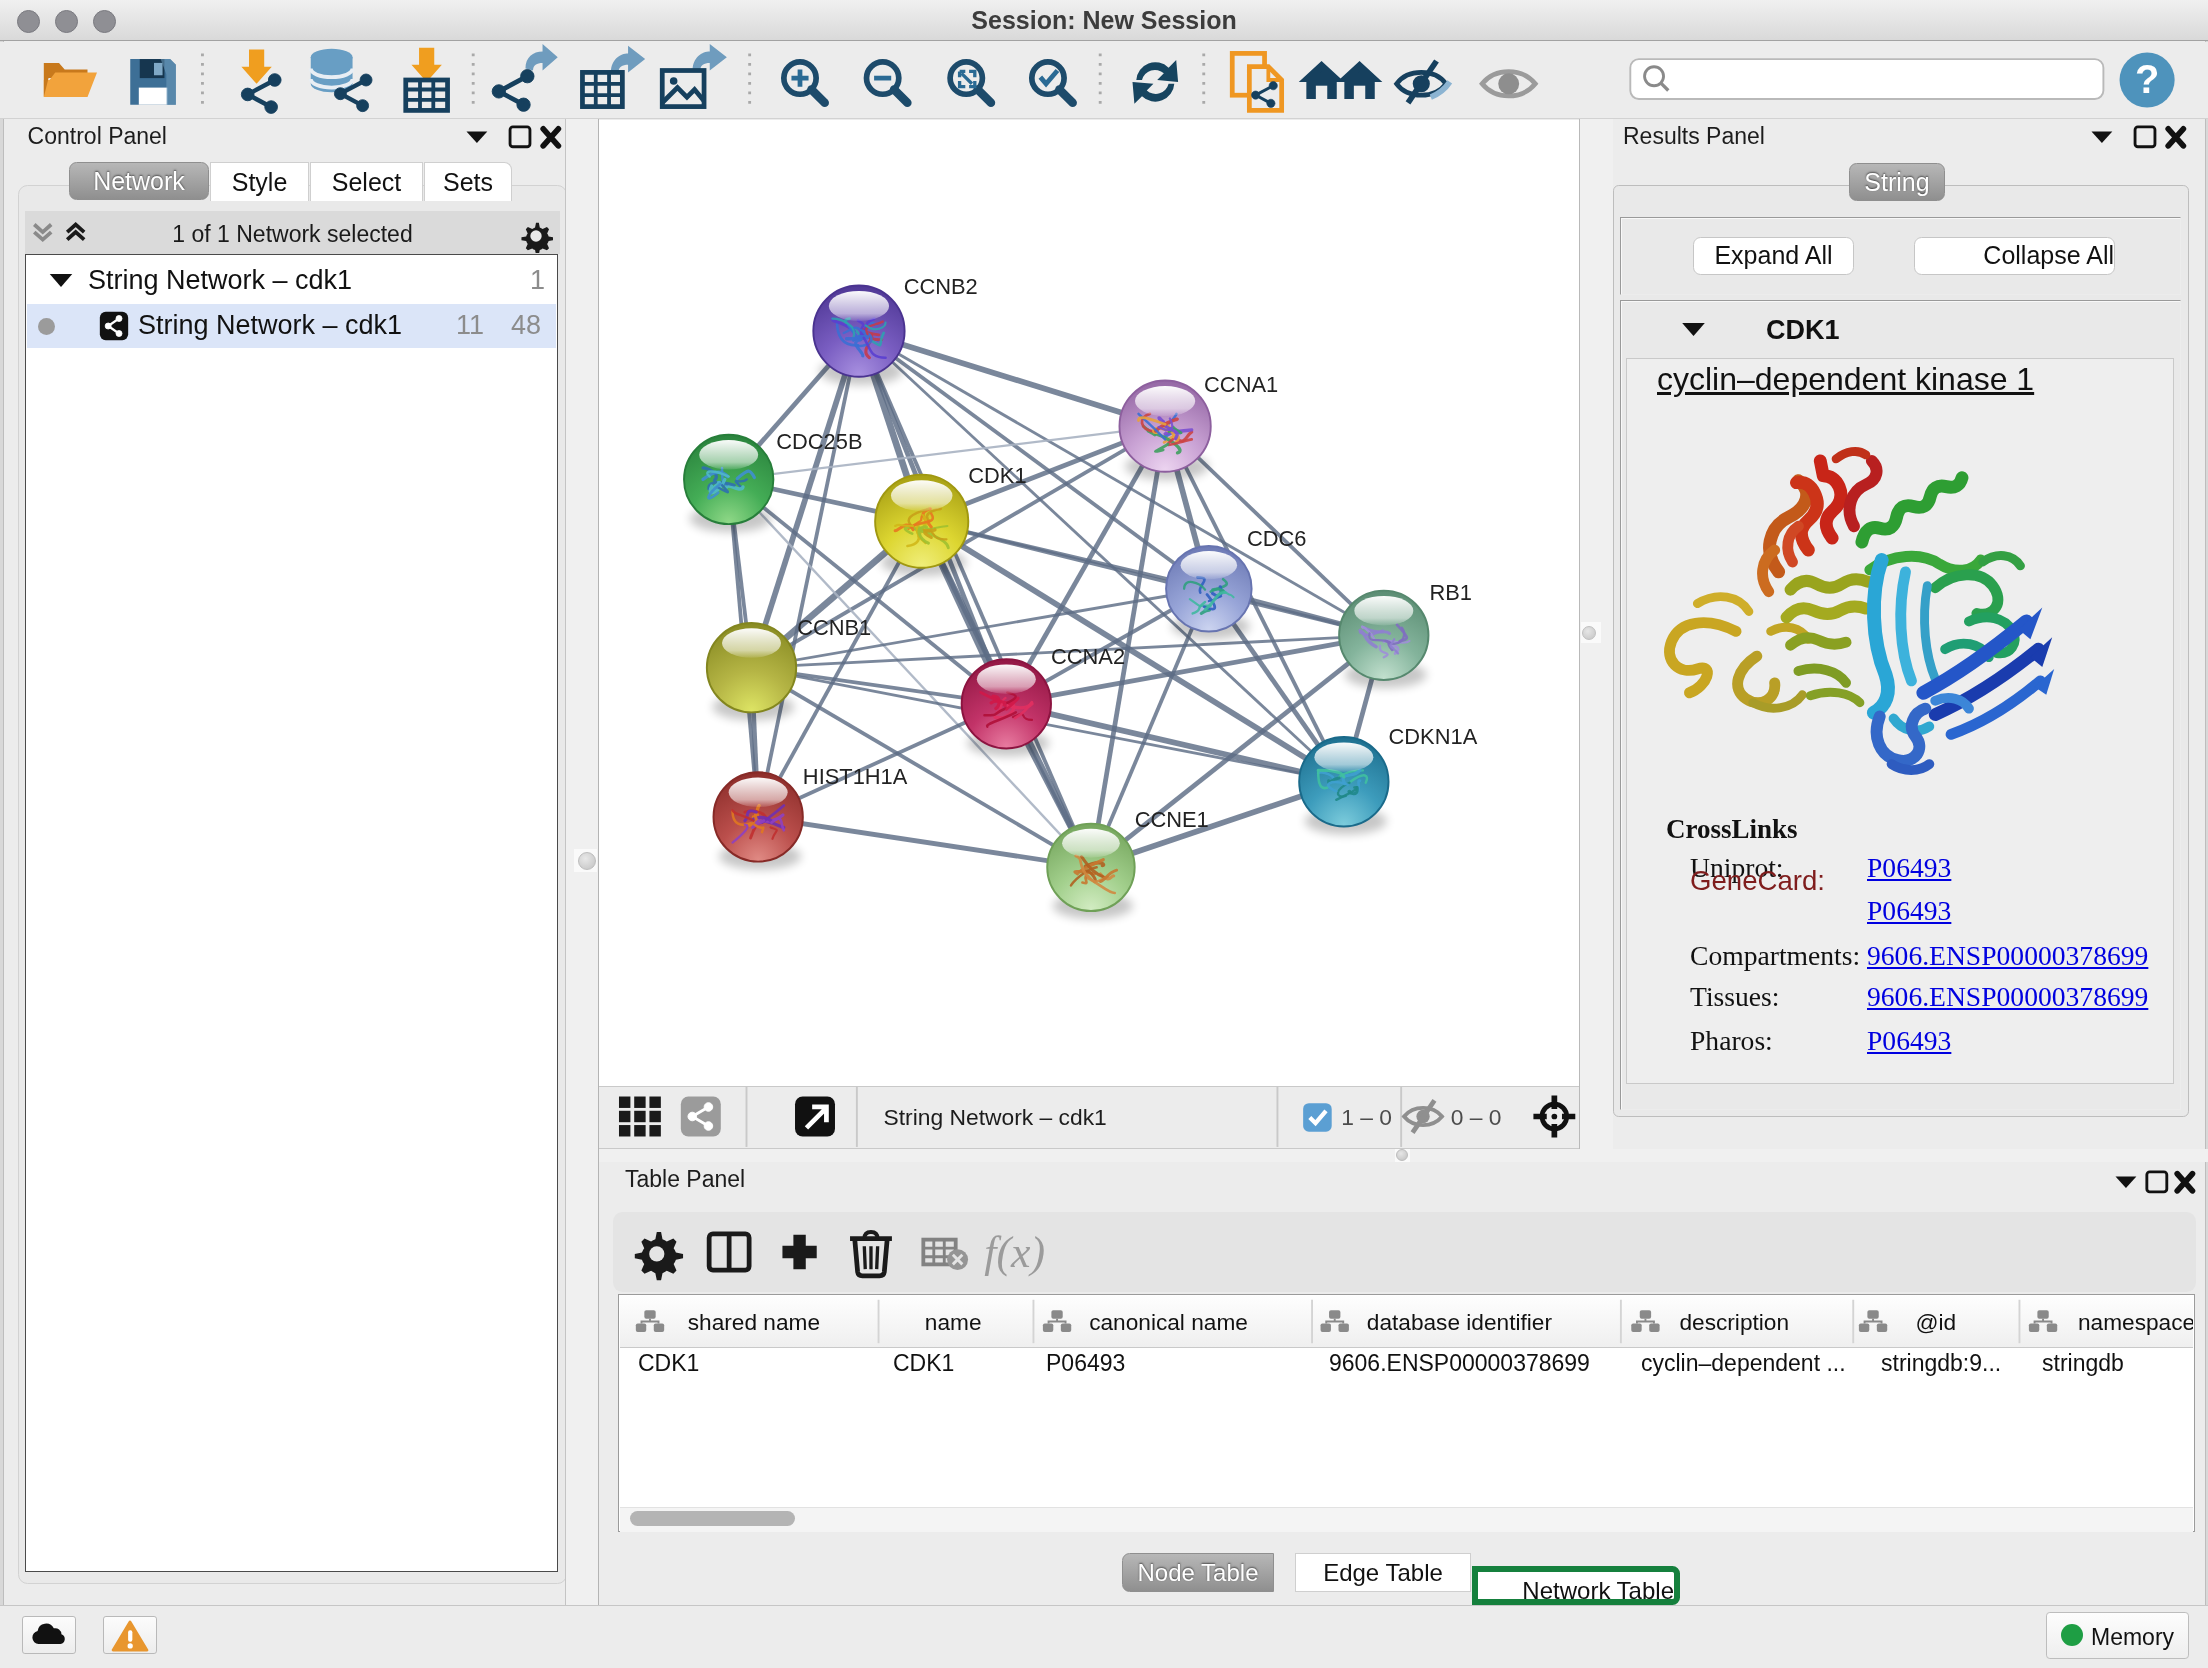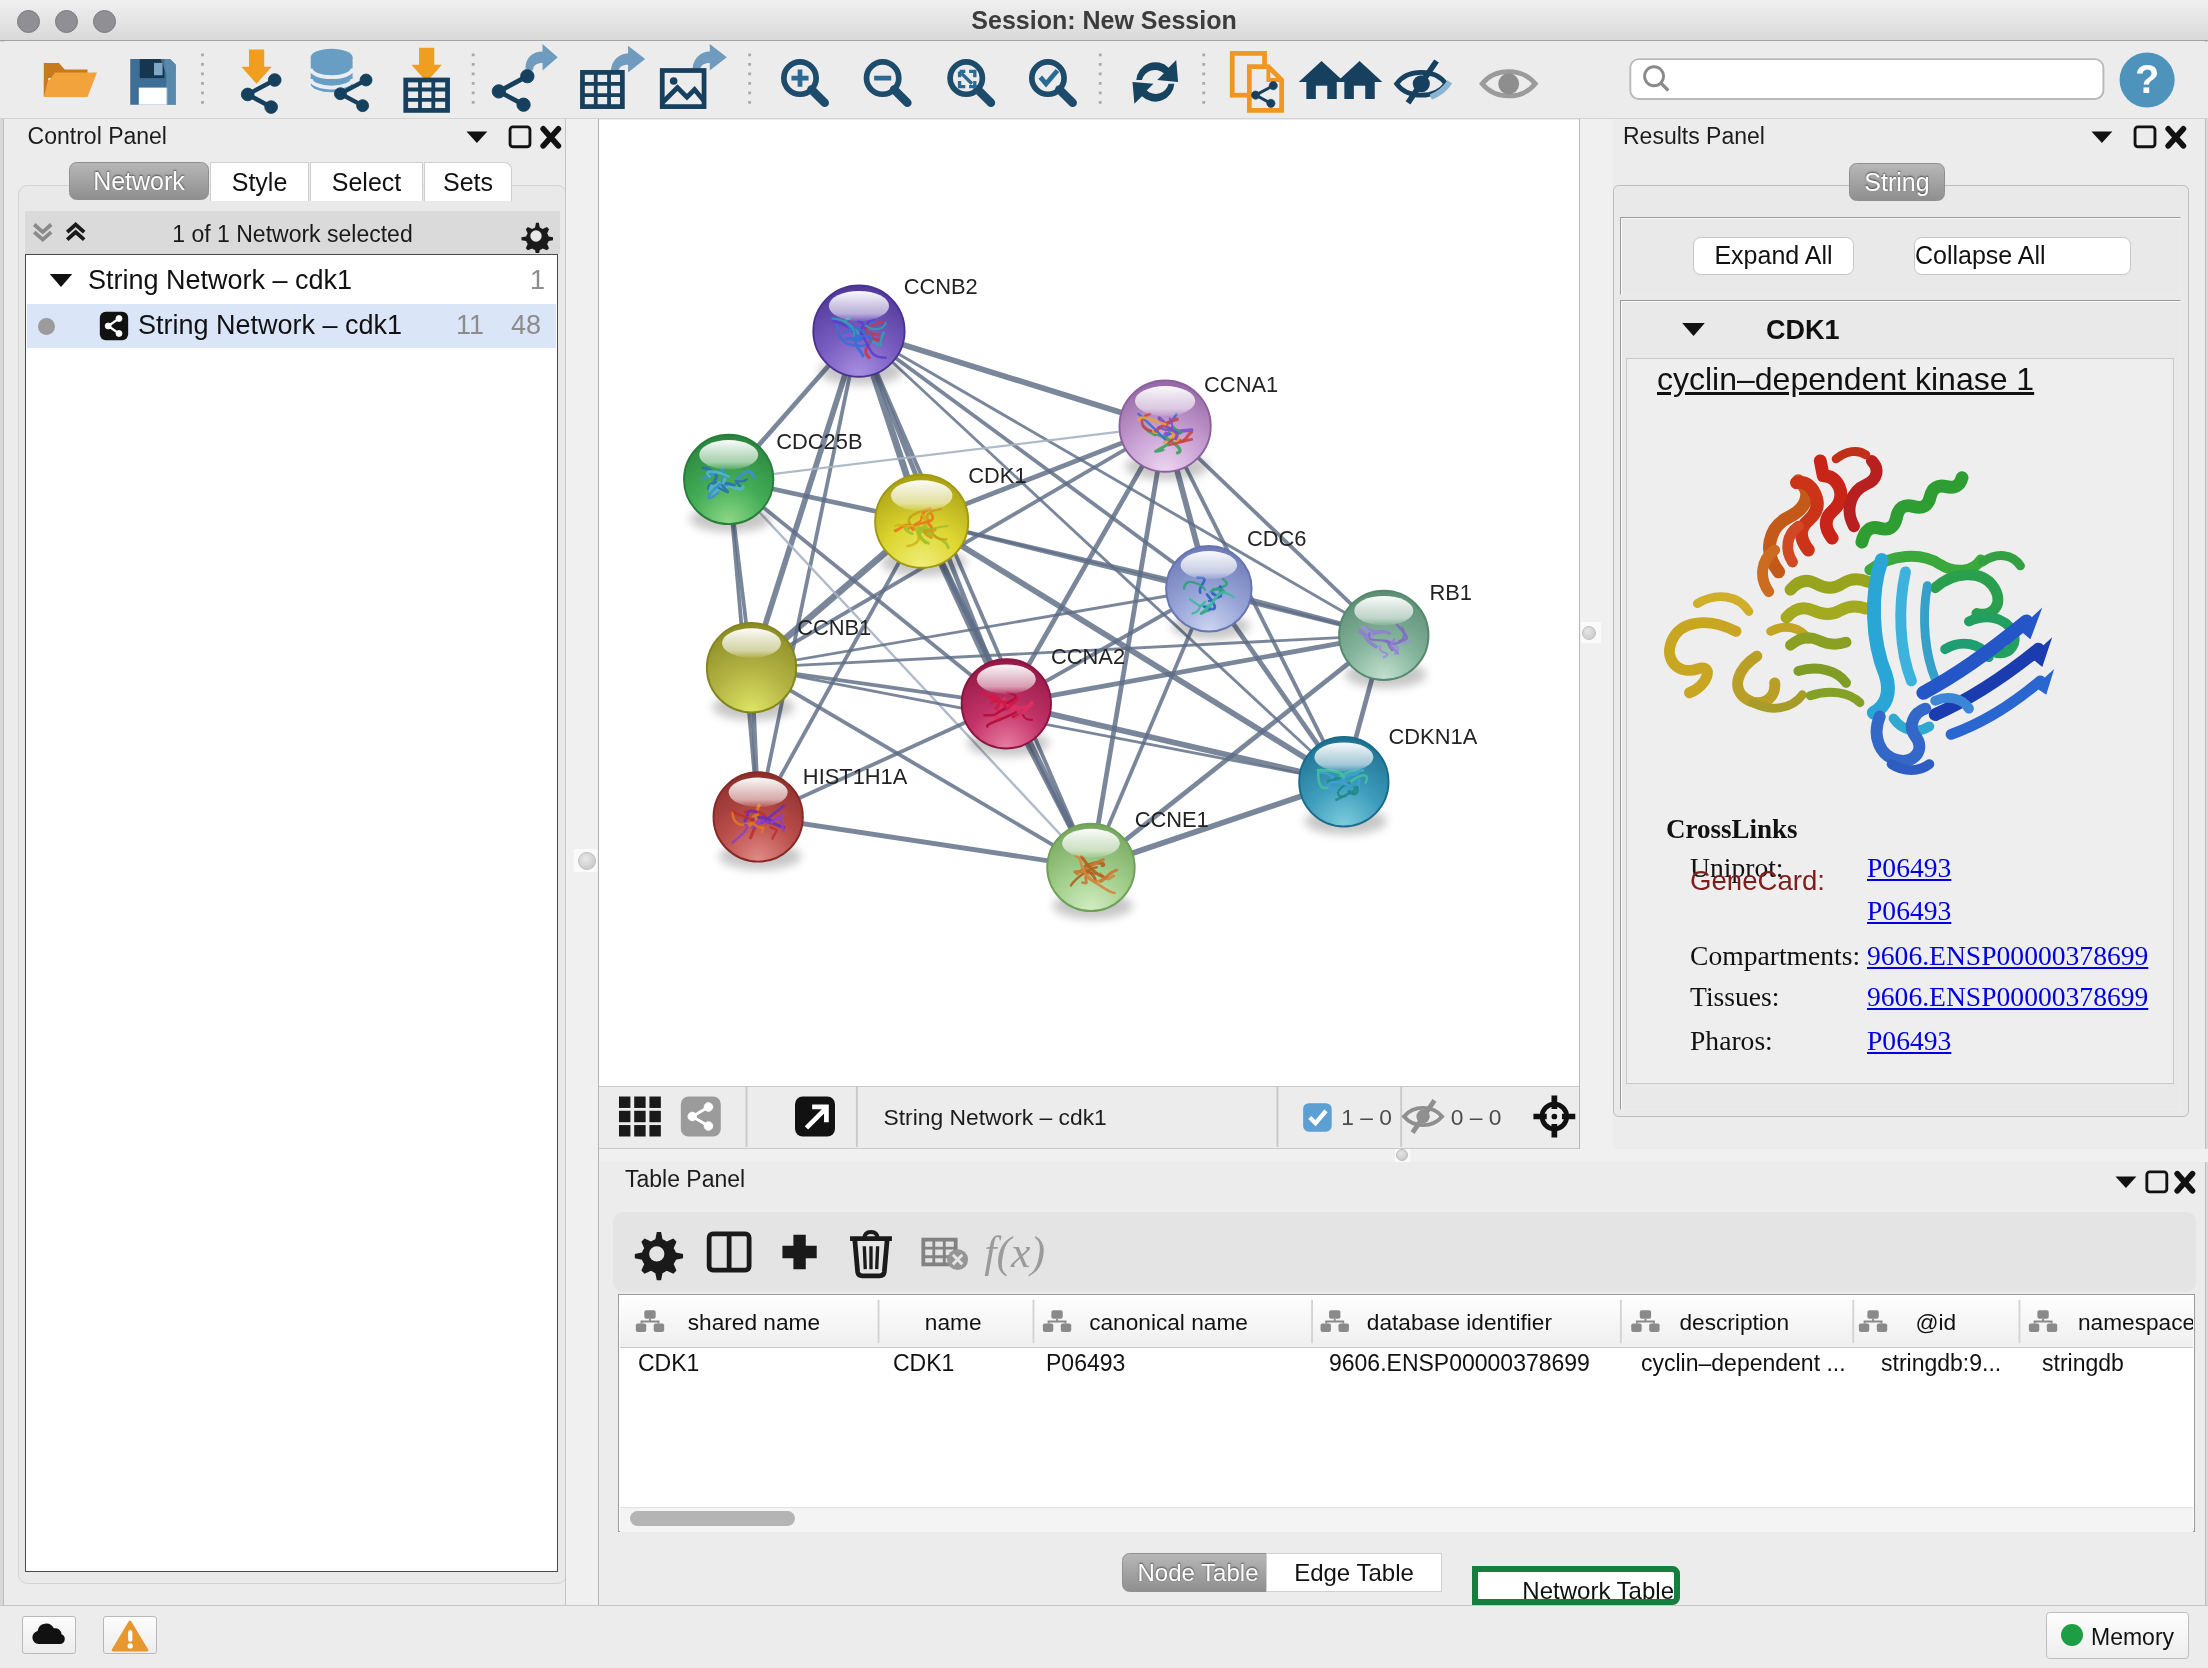--- a/index.html
+++ b/index.html
@@ -649,21 +649,21 @@
   <path d="M10 8 L32 8 L21 20 Z" fill="#111"></path>
   <rect x="56" y="3" width="21" height="21" rx="3" fill="none" stroke="#111" stroke-width="3"></rect>
   <path d="M91 5 L107 23 M107 5 L91 23" stroke="#111" stroke-width="6" stroke-linecap="round"></path>
 </svg>
 
 <div class="abs" style="left:1613px;top:185px;width:574px;height:930px;background:#e9e9e9;border:1px solid #bdbdbd;border-radius:5.7px;"></div>
 <div class="abs tabsel" style="left:1849px;top:163px;width:96px;height:38px;border-radius:7.6px;border:1px solid #8f8f8f;box-sizing:border-box;text-align:center;line-height:36px;font-size:25px;">String</div>
 
 <div class="abs" style="left:1620px;top:217px;width:561px;height:78px;border-top:1px solid #9a9a9a;border-left:1px solid #9a9a9a;border-right:1px solid #ececec;border-bottom:1px solid #ececec;box-shadow:inset 1px 1px 0 #f8f8f8;box-sizing:border-box;"></div>
 <div class="abs" style="left:1693px;top:237px;width:161px;height:38px;background:#ffffff;border:1px solid #c6c6c6;border-radius:7.6px;box-sizing:border-box;text-align:center;line-height:35px;font-size:25px;color:#111;">Expand All</div>
-<div class="abs" style="left:1914px;top:237px;width:217px;height:38px;background:#ffffff;border:1px solid #c6c6c6;border-radius:7.6px;box-sizing:border-box;text-align:left;line-height:35px;font-size:25px;color:#111;">Collapse All</div>
+<div class="abs" style="left:1914px;top:237px;width:201px;height:38px;background:#ffffff;border:1px solid #c6c6c6;border-radius:7.6px;box-sizing:border-box;text-align:right;line-height:35px;font-size:25px;color:#111;">Collapse All</div>
 
 <div class="abs" style="left:1620px;top:300px;width:561px;height:810px;border-top:1px solid #9a9a9a;border-left:1px solid #9a9a9a;border-right:1px solid #ececec;border-bottom:1px solid #ececec;box-shadow:inset 1px 1px 0 #f8f8f8;box-sizing:border-box;"></div>
 <svg class="abs" style="left:1680px;top:321px;" width="27" height="17" viewBox="0 0 28 18">
     <path d="M2 2 L26 2 L14 16 Z" fill="#111"></path>
   </svg>
 <div class="abs" style="left:1766px;top:315px;font-size:27px;font-weight:bold;color:#111;">CDK1</div>
 <div class="abs" style="left:1626px;top:358px;width:548px;height:726px;background:#eeeeee;border:1px solid #c9c9c9;box-sizing:border-box;"></div>
 <div class="abs" style="left:1657px;top:361px;font-size:32px;color:#111;text-decoration:underline;">cyclin–dependent kinase 1</div>
 
 <svg class="abs" style="left:1638px;top:443px;" width="424" height="337" viewBox="0 0 420 340">
@@ -808,21 +808,21 @@
 <div class="abs" style="left:1046px;top:1350px;font-size:23px;color:#111;">P06493</div>
 <div class="abs" style="left:1329px;top:1350px;font-size:23px;color:#111;">9606.ENSP00000378699</div>
 <div class="abs" style="left:1641px;top:1350px;font-size:23px;color:#111;">cyclin–dependent ...</div>
 <div class="abs" style="left:1881px;top:1350px;font-size:23px;color:#111;">stringdb:9...</div>
 <div class="abs" style="left:2042px;top:1350px;font-size:23px;color:#111;">stringdb</div>
 
 <div class="abs" style="left:620px;top:1507px;width:1573px;height:24px;background:#f4f4f4;border-top:1px solid #e2e2e2;"></div>
 <div class="abs" style="left:630px;top:1511px;width:165px;height:15px;border-radius:7.6px;background:#b4b4b4;"></div>
 
 <div class="abs tabsel" style="left:1122px;top:1553px;width:152px;height:39px;border-radius:7.6px 0 0 7.6px;border:1px solid #8f8f8f;box-sizing:border-box;text-align:center;line-height:37px;font-size:24px;">Node Table</div>
-<div class="abs tabwhite" style="left:1266px;top:1553px;width:176px;height:39px;border:1px solid #cfcfcf;box-sizing:border-box;text-align:center;line-height:37px;font-size:24px;">Edge Table</div>
+<div class="abs tabwhite" style="left:1295px;top:1553px;width:176px;height:39px;border:1px solid #cfcfcf;box-sizing:border-box;text-align:center;line-height:37px;font-size:24px;">Edge Table</div>
 <div class="abs tabwhite" style="left:1472px;top:1553px;width:208px;height:39px;border:6px solid #15803d;border-radius:0 7.6px 7.6px 0;box-sizing:border-box;text-align:right;line-height:37px;font-size:24px;margin-top:13px;">Network Table</div>
 
 <div class="abs" style="left:0;top:1605px;width:2208px;height:63px;background:#ececec;border-top:1px solid #c6c6c6;"></div>
 <div class="abs" style="left:22px;top:1616px;width:54px;height:38px;background:linear-gradient(#fcfcfc,#ededed);border:1px solid #b9b9b9;border-radius:2.9px;box-sizing:border-box;"></div>
 <svg class="abs" style="left:28.5px;top:1623px;" width="42" height="25" viewBox="0 0 44 26">
   <path fill="#111" d="M10 22 a7 7 0 0 1 -1 -13.8 A9 9 0 0 1 26 5.5 a6.5 6.5 0 0 1 8 6.3 a5.3 5.3 0 0 1 -1 10.2 Z"></path>
 </svg>
 <div class="abs" style="left:103px;top:1616px;width:54px;height:38px;background:linear-gradient(#fcfcfc,#ededed);border:1px solid #b9b9b9;border-radius:2.9px;box-sizing:border-box;"></div>
 <svg class="abs" style="left:111px;top:1620px;" width="38" height="32" viewBox="0 0 40 34">
   <path d="M20 2 L38 32 L2 32 Z" fill="#e8962e" stroke="#e8962e" stroke-width="3" stroke-linejoin="round"></path>

